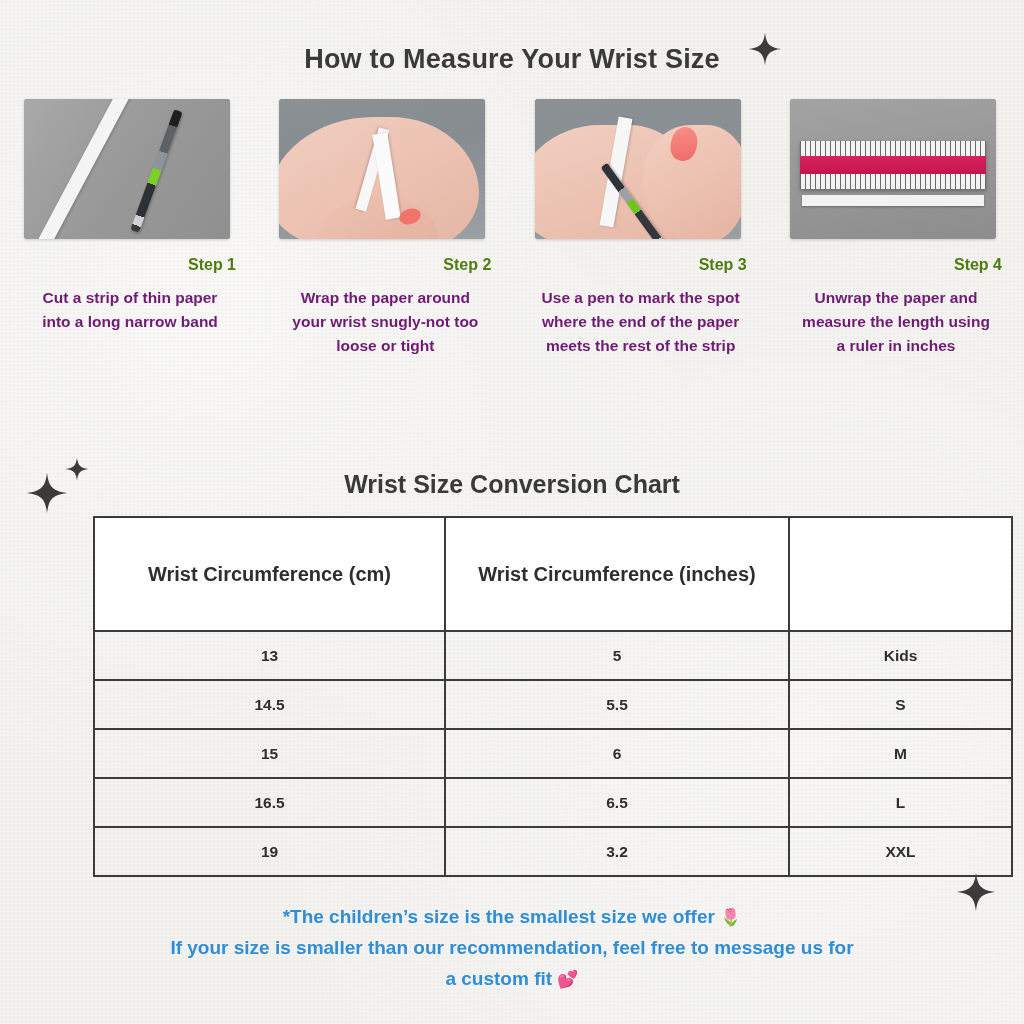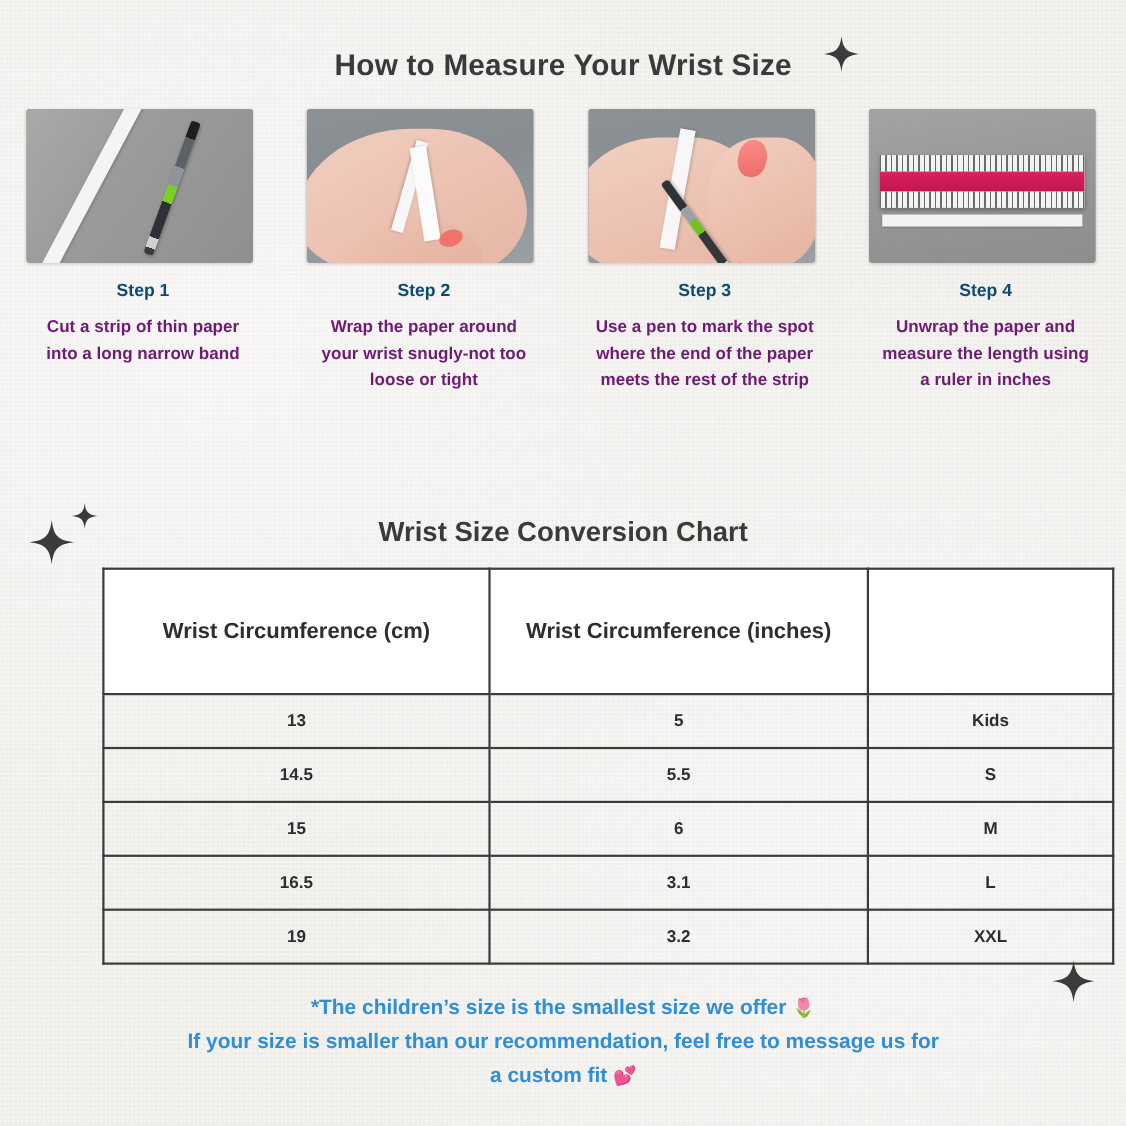--- a/index.html
+++ b/index.html
@@ -65,24 +65,24 @@
     width: 206px;
     height: 140px;
     border-radius: 3px;
     position: relative;
     overflow: hidden;
     background: #9d9d9d;
     box-shadow: 0 1px 3px rgba(0,0,0,0.18);
   }
   .step-label {
     margin-top: 17px;
-    text-align: center;
+    text-align: right;
     font-size: 16px;
     font-weight: bold;
-    color: #0c4a6e;
+    color: #4d7c0f;
   }
   .step-desc {
     margin-top: 12px;
     text-align: center;
     font-size: 15.5px;
     font-weight: bold;
     color: #701a75;
     line-height: 1.55;
     padding: 0 4px;
   }
@@ -300,21 +300,21 @@
         <td>5.5</td>
         <td>S</td>
       </tr>
       <tr>
         <td>15</td>
         <td>6</td>
         <td>M</td>
       </tr>
       <tr>
         <td>16.5</td>
-        <td>3.1</td>
+        <td>6.5</td>
         <td>L</td>
       </tr>
       <tr>
         <td>19</td>
         <td>3.2</td>
         <td>XXL</td>
       </tr>
     </tbody>
   </table>
 

